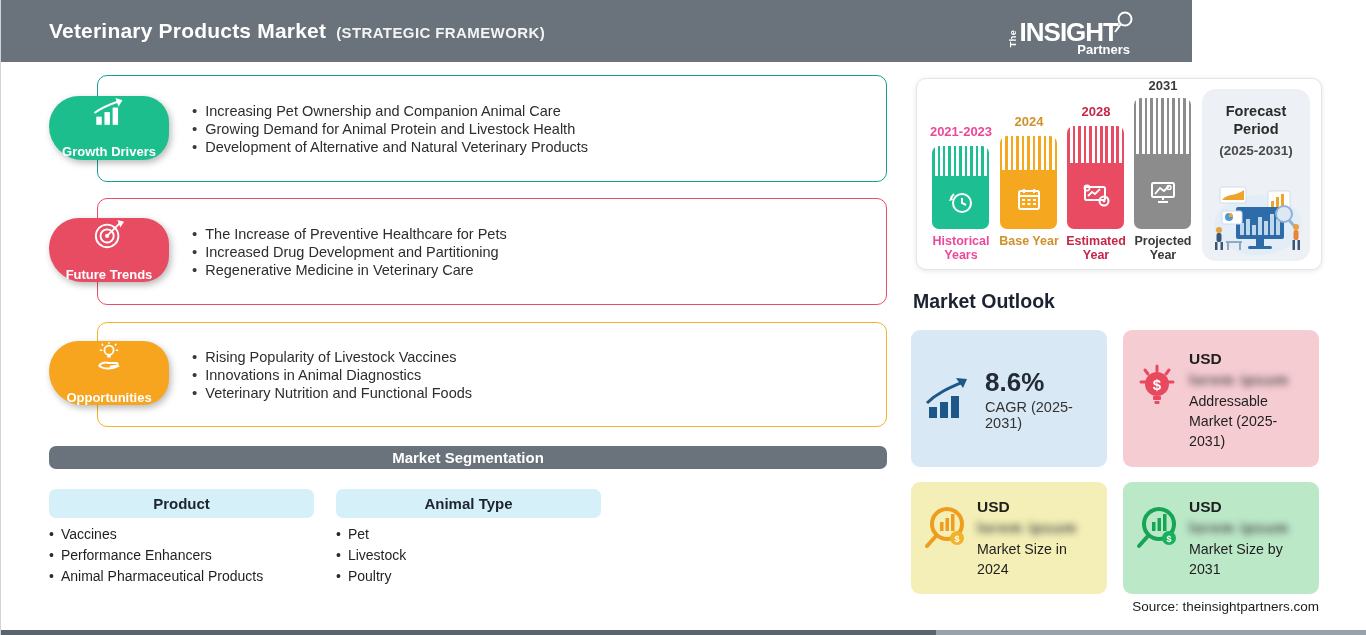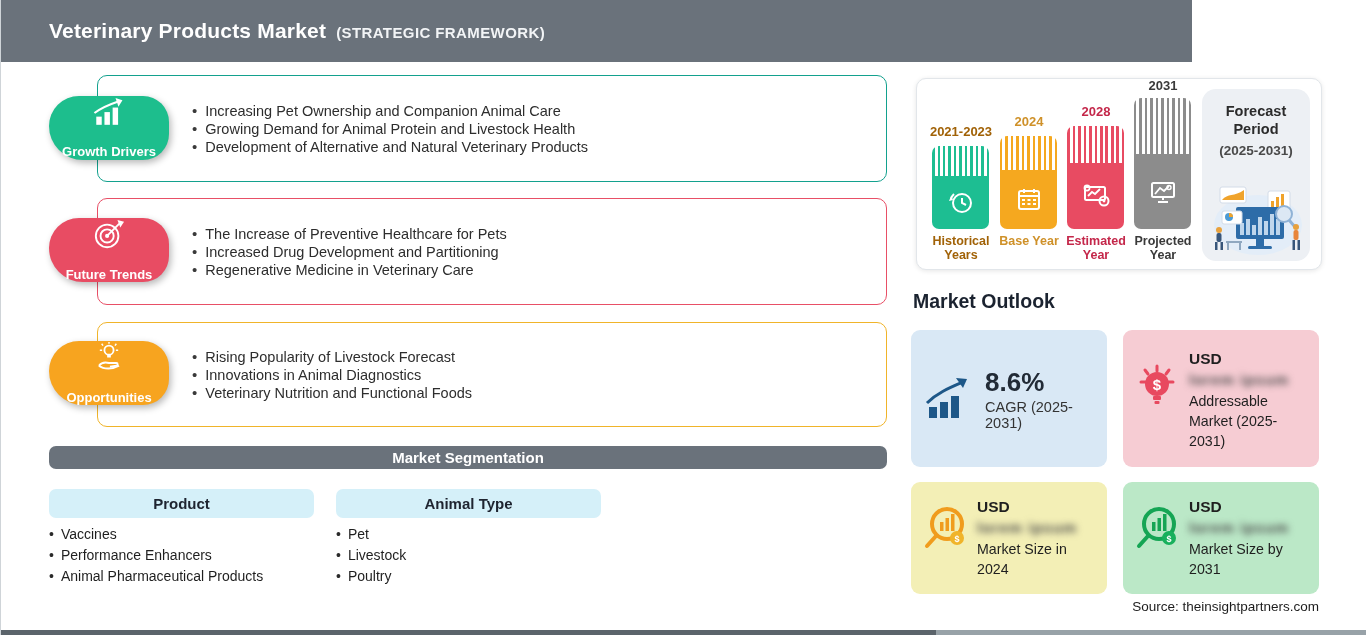--- a/index.html
+++ b/index.html
@@ -41,21 +41,21 @@
   .seg-list .bullet{font-size:14px;color:#1f1f1f;line-height:21px;display:flex;align-items:center;}
   .seg-list .bullet::before{content:"•";margin-right:7px;color:#2a2a2a;}
 
   
   .tl-card{position:absolute;left:915px;top:78px;width:404px;height:190px;background:#fff;border:1px solid #e2e6ea;border-radius:10px;box-shadow:0 1px 5px rgba(0,0,0,.10);}
   .tl-bar{position:absolute;width:57px;border-radius:7px;overflow:hidden;display:flex;flex-direction:column;}
   .tl-bar .stripes{background:repeating-linear-gradient(90deg,var(--c) 0 2.5px,#fff 2.5px 5.5px);}
   .tl-bar .solid{flex:1;background:var(--c);display:flex;align-items:center;justify-content:center;}
   .tl-year{position:absolute;width:80px;text-align:center;font-size:13px;font-weight:bold;}
   .tl-label{position:absolute;top:155px;width:70px;text-align:center;font-size:12.5px;font-weight:bold;line-height:14px;}
-  .c-green{color:#a16207;} .c-amber{color:#cf9129;} .c-red{color:#c4274a;} .c-dark{color:#3a3a3a;}
+  .c-green{color:#ec4899;} .c-amber{color:#cf9129;} .c-red{color:#c4274a;} .c-dark{color:#3a3a3a;}
   .forecast{position:absolute;left:285px;top:10px;width:108px;height:172px;background:#edf0f4;border-radius:14px;text-align:center;box-sizing:border-box;padding-top:13px;}
   .forecast-title{font-size:14.5px;font-weight:bold;color:#2b2b2b;line-height:18px;width:80px;margin:0 auto;}
   .forecast-range{font-size:13.5px;color:#4a4a4a;font-weight:600;margin-top:5px;}
   .forecast-illus{position:absolute;bottom:4px;left:4px;}
 
   
   .outlook-title{position:absolute;left:912px;top:290px;font-size:19.5px;font-weight:bold;color:#1b2330;}
   .card{position:absolute;width:196px;border-radius:9px;box-sizing:border-box;}
   .card-blue{left:910px;top:330px;height:137px;background:#d9e8f5;display:flex;align-items:center;padding:0 12px;gap:10px;}
   .card-pink{left:1122px;top:330px;height:137px;background:#f6ccd3;}
@@ -80,20 +80,31 @@
 </head>
 <body>
 
 <div class="canvas">
 
   <div class="header">
     <div class="header-titles">
       <span class="page-title">Veterinary Products Market</span>
       <span class="page-subtitle">(STRATEGIC FRAMEWORK)</span>
     </div>
+    <div class="logo">
+      <div class="logo-top">
+        <span class="logo-the">The</span>
+        <span class="logo-insight">INSIGHT</span>
+        <svg class="logo-hook" width="22" height="24" viewBox="0 0 22 24">
+          <circle cx="13" cy="8" r="6.5" fill="none" stroke="#fff" stroke-width="2"></circle>
+          <path d="M9 13 L3 21" stroke="#fff" stroke-width="2" fill="none"></path>
+        </svg>
+      </div>
+      <div class="logo-partners">Partners</div>
+    </div>
   </div>
 
   <div class="sec-box box-green" style="top:75px;height:107px;">
     <div class="bullet">Increasing Pet Ownership and Companion Animal Care</div>
     <div class="bullet">Growing Demand for Animal Protein and Livestock Health</div>
     <div class="bullet">Development of Alternative and Natural Veterinary Products</div>
   </div>
   <div class="badge badge-green" style="top:96px;">
     <svg width="40" height="30" viewBox="0 0 44 32">
       <rect x="8" y="20" width="6" height="9" fill="#fff"></rect>
@@ -115,21 +126,21 @@
       <circle cx="16" cy="18" r="12" fill="none" stroke="#fff" stroke-width="2"></circle>
       <circle cx="16" cy="18" r="7" fill="none" stroke="#fff" stroke-width="2"></circle>
       <circle cx="16" cy="18" r="2.2" fill="#fff"></circle>
       <path d="M16 18 L29 5" stroke="#fff" stroke-width="2" fill="none"></path>
       <path d="M27 1 L34 3 L30 9 Z" fill="#fff"></path>
     </svg>
     <span class="badge-label">Future Trends</span>
   </div>
 
   <div class="sec-box box-orange" style="top:322px;height:105px;">
-    <div class="bullet">Rising Popularity of Livestock Forecast</div>
+    <div class="bullet">Rising Popularity of Livestock Vaccines</div>
     <div class="bullet">Innovations in Animal Diagnostics</div>
     <div class="bullet">Veterinary Nutrition and Functional Foods</div>
   </div>
   <div class="badge badge-orange" style="top:341px;">
     <svg width="34" height="34" viewBox="0 0 36 36">
       <circle cx="18" cy="10" r="5" fill="none" stroke="#fff" stroke-width="2"></circle>
       <rect x="16" y="15" width="4" height="3" fill="#fff"></rect>
       <path d="M18 1 L18 3 M10 3 L11.5 5 M26 3 L24.5 5 M8 10 L10.5 10 M25.5 10 L28 10" stroke="#fff" stroke-width="1.6"></path>
       <path d="M7 27 C10 23, 14 23, 18 24 L26 24 C28 24, 28 27, 26 27 L19 28" fill="none" stroke="#fff" stroke-width="2"></path>
       <path d="M7 27 C12 31, 22 31, 29 27" fill="none" stroke="#fff" stroke-width="2"></path>

